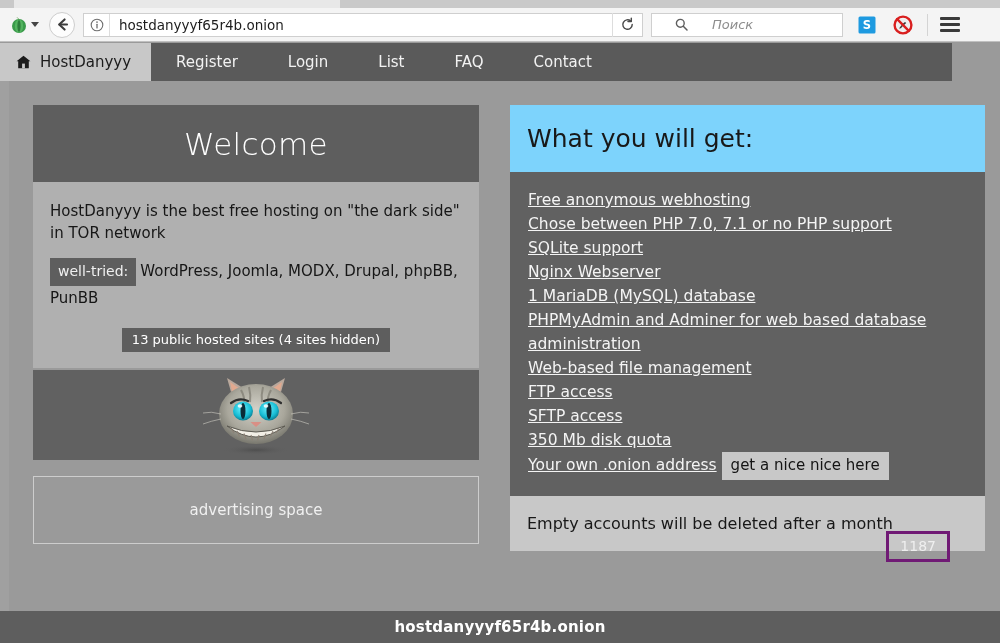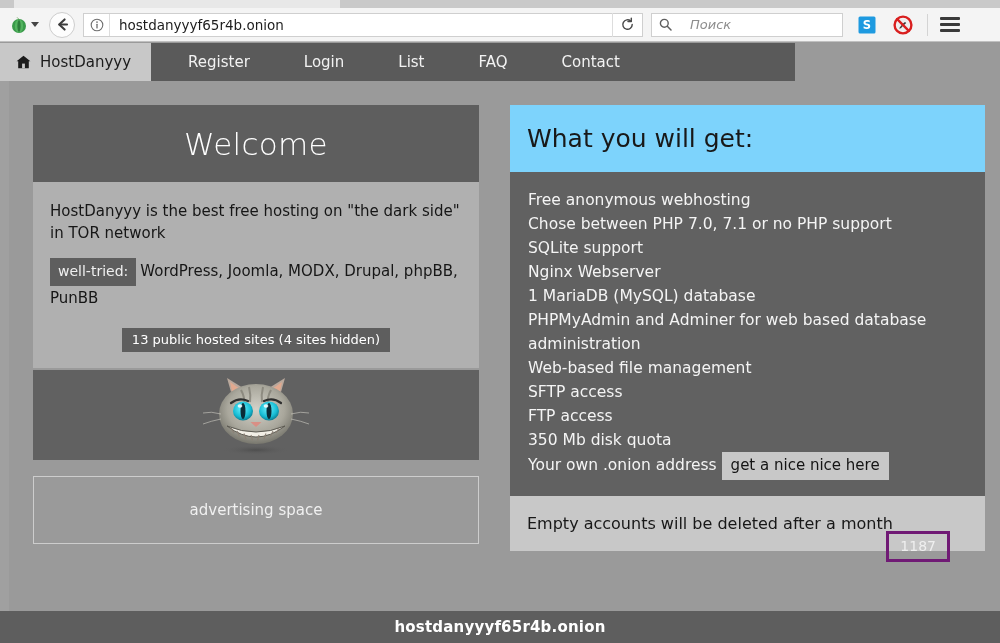--- a/index.html
+++ b/index.html
@@ -57,41 +57,41 @@
     flex: 1; font-size: 13.5px; color: #1d1d1d; padding-left: 9px;
     font-family: "DejaVu Sans", sans-serif; white-space: nowrap; overflow: hidden;
   }
   .reload-btn {
     width: 30px; height: 24px; display: flex; align-items: center; justify-content: center;
     border-left: 1px solid #dddddd; cursor: pointer;
   }
   .searchbar {
     width: 192px; height: 24px; margin-left: 8px;
     background: #fff; border: 1px solid #cfcfcf;
-    display: flex; align-items: center; padding-left: 7px; gap: 18px;
+    display: flex; align-items: center; padding-left: 23px; gap: 24px;
   }
   .search-ph { font-size: 13px; color: #8d8d8d; font-style: italic; }
   .ext-icons { display: flex; align-items: center; gap: 16px; margin-left: 14px; }
   .ext-ic { width: 20px; height: 20px; cursor: pointer; display: block; }
   .chrome-sep { width: 1px; height: 22px; background: #d4d4d4; margin-left: 14px; }
   .hamburger { margin-left: 12px; width: 20px; cursor: pointer; display: flex; flex-direction: column; gap: 3px; }
   .hamburger i { display: block; height: 3px; background: #3a3a3a; border-radius: 1px; }
 
   
   .sitenav {
-    position: absolute; top: 43px; left: 0; width: 795px; height: 38px;
-    background: #5a5a5a; display: flex; align-items: stretch; gap: 20px;
+    position: absolute; top: 43px; left: 0; width: 952px; height: 38px;
+    background: #5a5a5a; display: flex; align-items: stretch;
   }
   .brand {
     display: flex; align-items: center; gap: 9px;
     background: #c8c8c8; color: #1c1c1c;
     padding: 0 20px 0 16px; font-size: 15px; cursor: pointer;
   }
   .navlink {
-    display: flex; align-items: center; padding: 0 17px;
+    display: flex; align-items: center; padding: 0 25px;
     color: #f2f2f2; font-size: 15px; cursor: pointer;
   }
   .navlink:first-of-type { padding-left: 22px; }
 
   
   .page { position: absolute; top: 81px; left: 0; width: 964px; height: 530px; background: #9a9a9a; }
   .leftsliver { position: absolute; left: 0; top: 0; width: 9px; height: 530px; background: #a0a0a0; }
 
   .col-left { position: absolute; left: 33px; top: 24px; width: 446px; }
   .col-right { position: absolute; left: 510px; top: 24px; width: 475px; }
@@ -132,21 +132,21 @@
   }
   .catband {
     background: #616161; height: 90px; margin-top: 2px;
     display: flex; align-items: center; justify-content: center;
   }
   .adbox {
     margin-top: 16px; border: 1px solid #cdcdcd;
     color: #f0f0f0; font-size: 15px; text-align: center;
     padding: 24px 0; background: transparent;
   }
-  .feat { font-size: 15.5px; line-height: 1.55; }
+  .feat { font-size: 15.5px; line-height: 1.55; text-decoration: underline; }
   .feat .line { display: block; }
   .badge-link {
     display: inline-block; background: #c8c8c8; color: #141414;
     font-size: 15px; padding: 2px 9px 3px; margin-left: 5px; cursor: pointer;
   }
   .hitcounter {
     position: absolute; right: 14px; top: 450px;
     border: 3px solid #701a75; color: #efefef;
     font-size: 14px; padding: 4px 11px 5px; background: transparent;
   }
@@ -324,22 +324,22 @@
       <div class="panel-head-light">What you will get:</div>
       <div class="panel-body-dark">
         <div class="feat">
           <span class="line">Free anonymous webhosting</span>
           <span class="line">Chose between PHP 7.0, 7.1 or no PHP support</span>
           <span class="line">SQLite support</span>
           <span class="line">Nginx Webserver</span>
           <span class="line">1 MariaDB (MySQL) database</span>
           <span class="line">PHPMyAdmin and Adminer for web based database administration</span>
           <span class="line">Web-based file management</span>
+          <span class="line">FTP access</span>
           <span class="line">SFTP access</span>
-          <span class="line">FTP access</span>
           <span class="line">350 Mb disk quota</span>
           <span class="line"><span>Your own .onion address</span><span class="badge-link">get a nice nice here</span></span>
         </div>
       </div>
       <div class="panel-foot-light">Empty accounts will be deleted after a month</div>
     </div>
 
     <div class="hitcounter">1187</div>
   </div>
 

